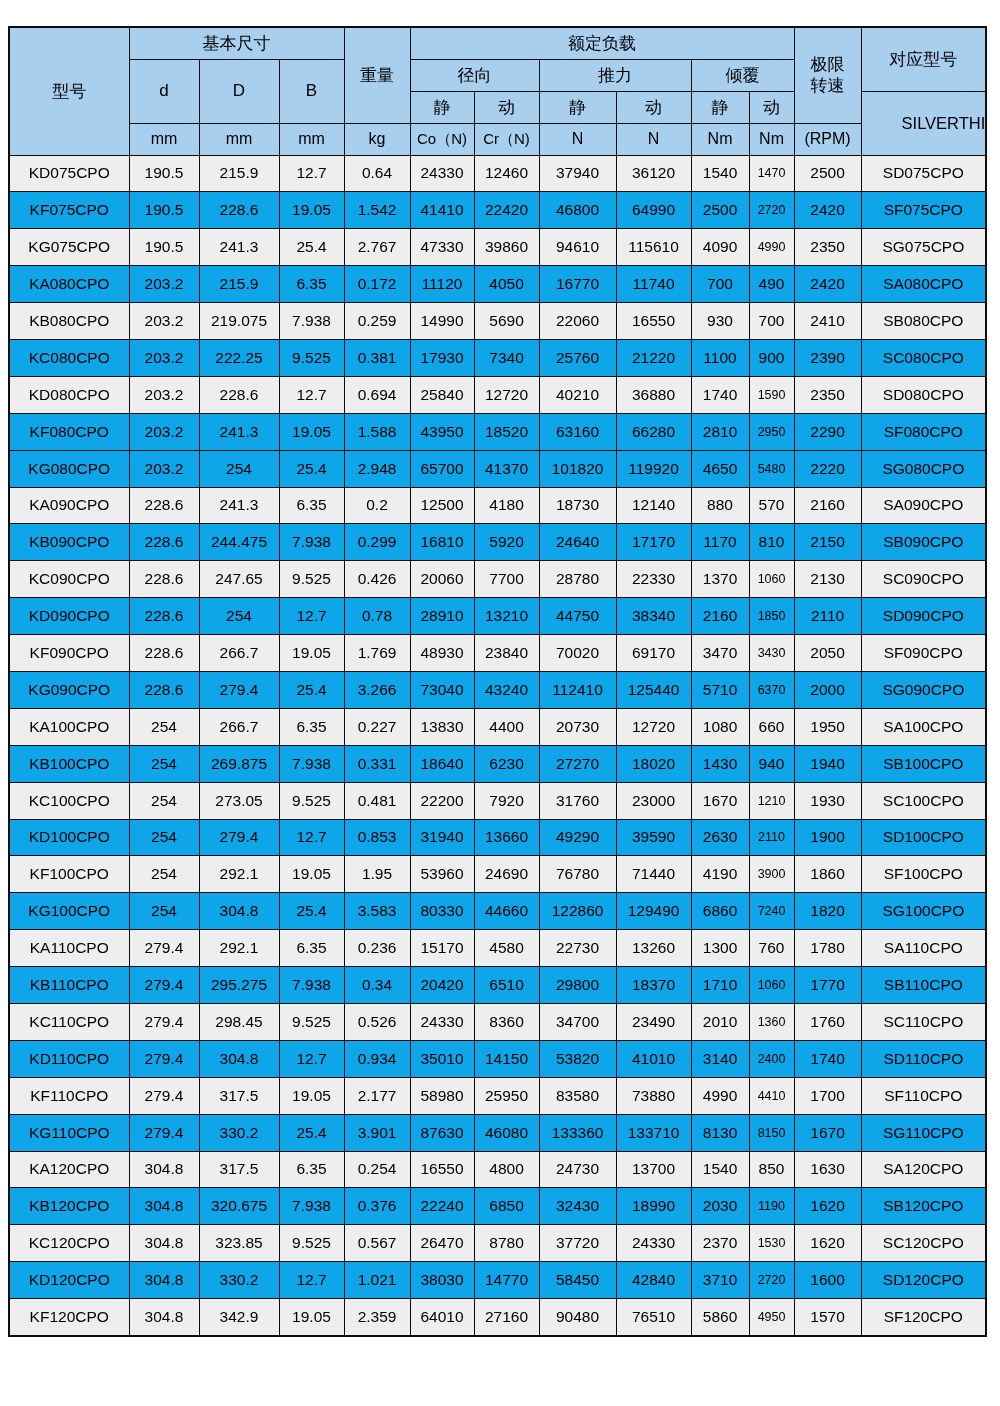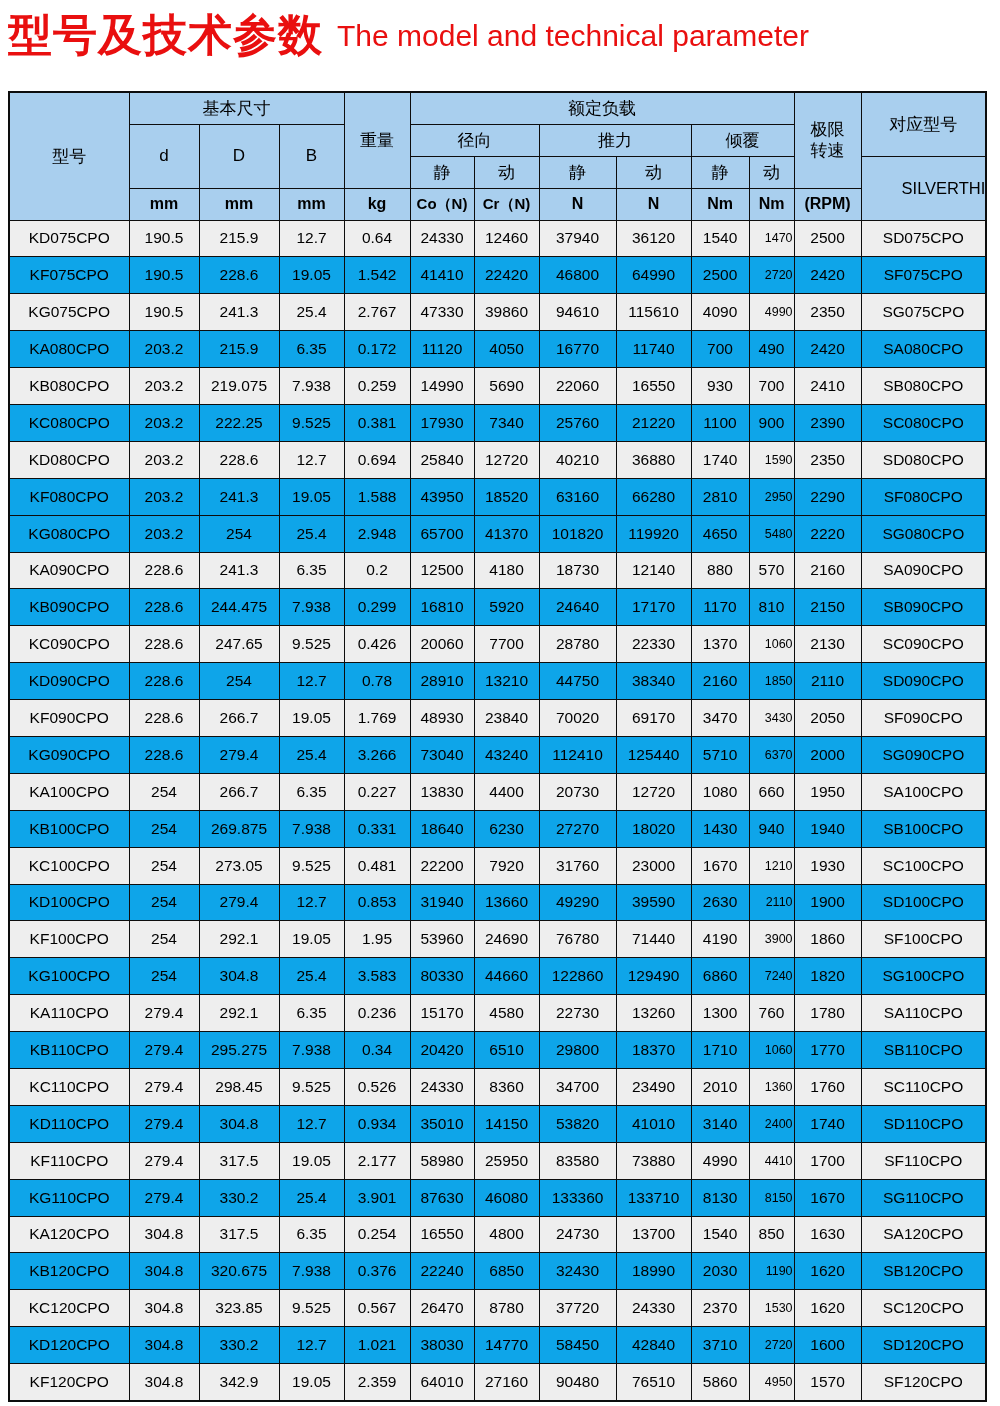--- a/index.html
+++ b/index.html
@@ -53,37 +53,34 @@
     padding: 0 1px;
     overflow: hidden;
     color: #000;
   }
   .spec thead th {
     background: var(--header-bg);
     font-weight: normal;
     font-size: 17px;
   }
   .spec thead tr { height: 32px; }
-  .spec thead th.unit { font-size: 16px; font-weight: bold; }
+  .spec thead th.unit { font-size: 16px; }
   .spec thead th.unit-sm { font-size: 15px; }
   .spec thead th.brand { font-size: 16.5px; padding-left: 40px; }
   .limit-speed span { display: block; line-height: 1.25; }
   .spec tbody tr { height: 36.9px; background: #0ea5e9; }
   .spec tbody tr.shaded { background: var(--row-shade-bg); padding-left: 20px; }
   .spec tbody td { font-size: 15.5px; }
-  .spec tbody td.shrink { font-size: 12.5px; text-align: right; }
+  .spec tbody td.shrink { font-size: 12.5px; }
 </style>
 </head>
 <body>
 
 <div class="page">
 
-  <div class="title-row">
-    <span class="title-zh">型号及技术参数</span><span class="title-en">The model and technical parameter</span>
-  </div>
 
   <table class="spec">
     <colgroup>
       <col style="width:120px">
         <col style="width:70px">
         <col style="width:80px">
         <col style="width:65px">
       <col style="width:66px">
         <col style="width:64px">
         <col style="width:65px">

